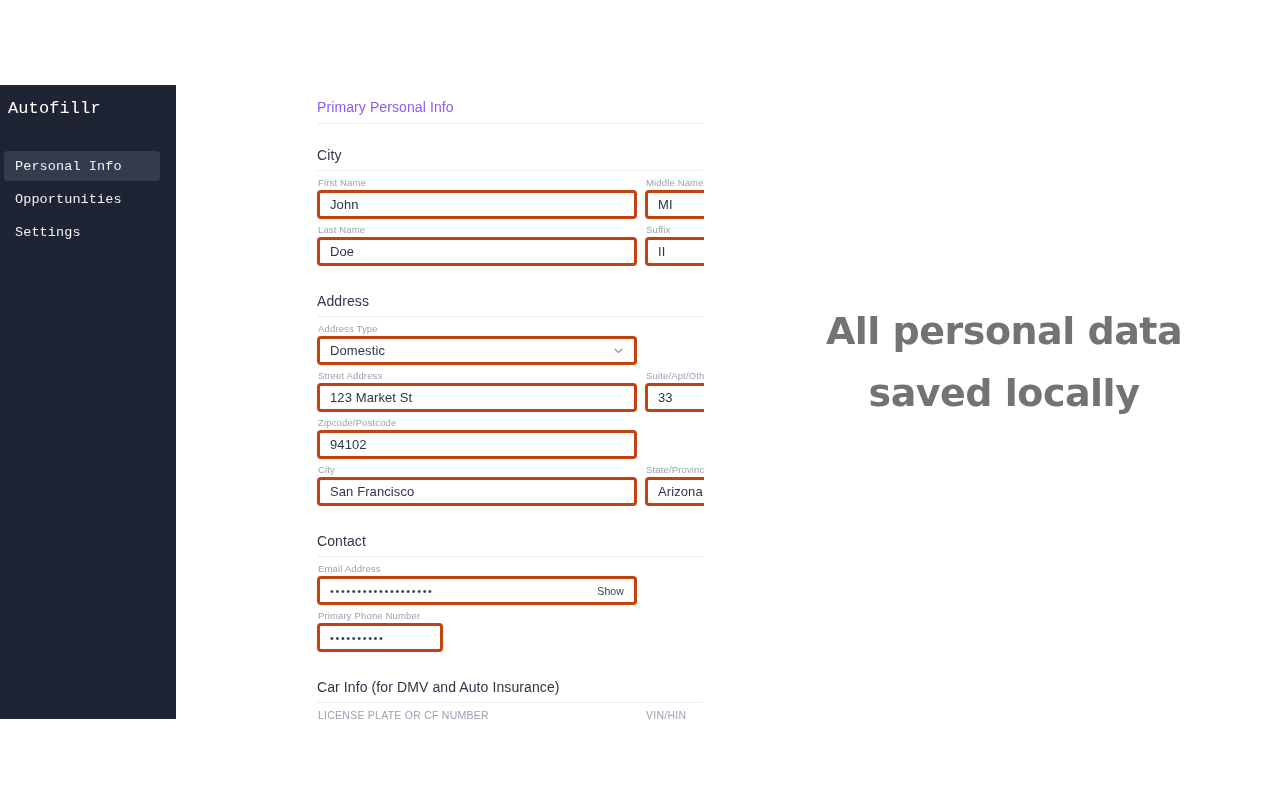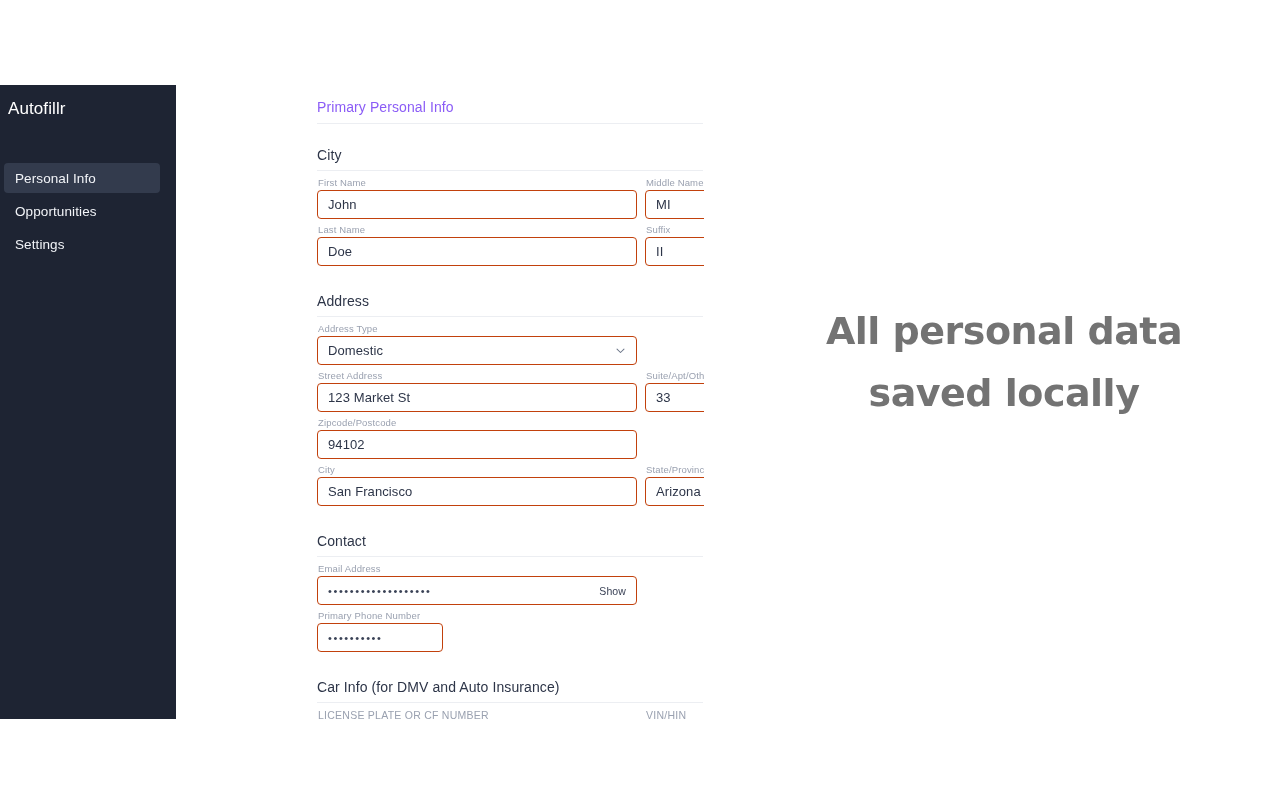--- a/index.html
+++ b/index.html
@@ -30,31 +30,32 @@
   
   #sidebar {
     position: absolute;
     left: 0;
     top: 0;
     width: 176px;
     height: 634px;
     background: #1e2433;
     box-sizing: border-box;
     padding-top: 13px;
+    font-family: Liberation Mono, monospace;
   }
   .brand {
     color: #ffffff;
     font-size: 17px;
     line-height: 22px;
     padding: 0 0 0 8px;
     letter-spacing: 0.1px;
     font-weight: 400;
   }
   .nav {
-    margin-top: 43px;
+    margin-top: 31px;
   }
   .nav-item {
     height: 30px;
     display: flex;
     align-items: center;
     padding-left: 11px;
     margin: 0 16px 3px 4px;
     border-radius: 4px;
     color: #f2f4f8;
     font-size: 13.5px;
@@ -121,21 +122,21 @@
     padding-left: 1px;
     white-space: nowrap;
   }
   .flabel.caps {
     font-size: 10.5px;
     letter-spacing: 0.25px;
   }
 
   .input {
     height: 29px;
-    border: 1px solid #c2410c;
+    border: 3px solid #c2410c;
     border-radius: 4px;
     background: #ffffff;
     display: flex;
     align-items: center;
     padding: 0 10px;
     box-sizing: border-box;
     font-size: 13px;
     color: #2d3548;
     position: relative;
   }

